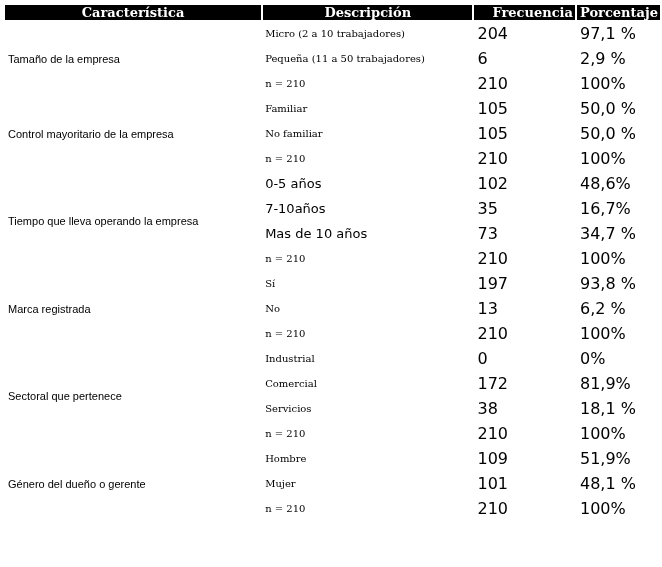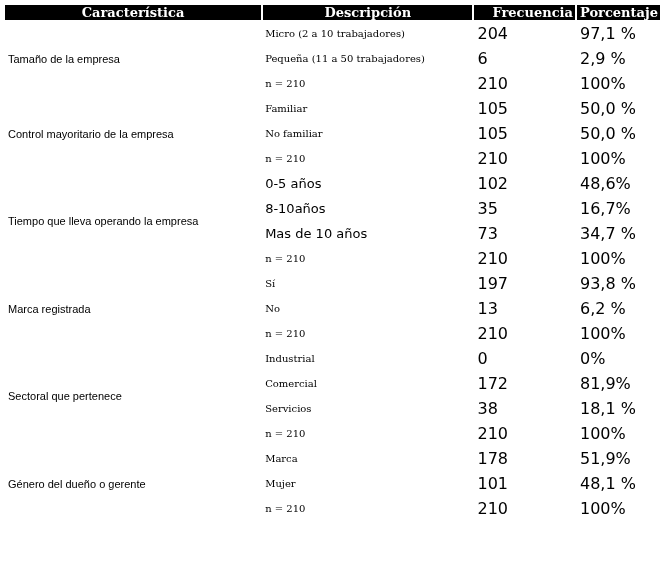--- a/index.html
+++ b/index.html
@@ -117,21 +117,21 @@
       <td class="num-cell">100%</td>
     </tr>
 
     <tr>
       <td class="char-cell" rowspan="4">Tiempo que lleva operando la empresa</td>
       <td class="desc-cell mono-ish">0-5 años</td>
       <td class="num-cell">102</td>
       <td class="num-cell">48,6%</td>
     </tr>
     <tr>
-      <td class="desc-cell mono-ish">8-10años</td>
+      <td class="desc-cell mono-ish">7-10años</td>
       <td class="num-cell">35</td>
       <td class="num-cell">16,7%</td>
     </tr>
     <tr>
       <td class="desc-cell mono-ish">Mas de 10 años</td>
       <td class="num-cell">73</td>
       <td class="num-cell">34,7 %</td>
     </tr>
     <tr>
       <td class="desc-cell">n = 210</td>
@@ -173,22 +173,22 @@
       <td class="num-cell">18,1 %</td>
     </tr>
     <tr>
       <td class="desc-cell">n = 210</td>
       <td class="num-cell">210</td>
       <td class="num-cell">100%</td>
     </tr>
 
     <tr>
       <td class="char-cell" rowspan="3">Género del dueño o gerente</td>
-      <td class="desc-cell">Marca</td>
-      <td class="num-cell">178</td>
+      <td class="desc-cell">Hombre</td>
+      <td class="num-cell">109</td>
       <td class="num-cell">51,9%</td>
     </tr>
     <tr>
       <td class="desc-cell">Mujer</td>
       <td class="num-cell">101</td>
       <td class="num-cell">48,1 %</td>
     </tr>
     <tr>
       <td class="desc-cell">n = 210</td>
       <td class="num-cell">210</td>

